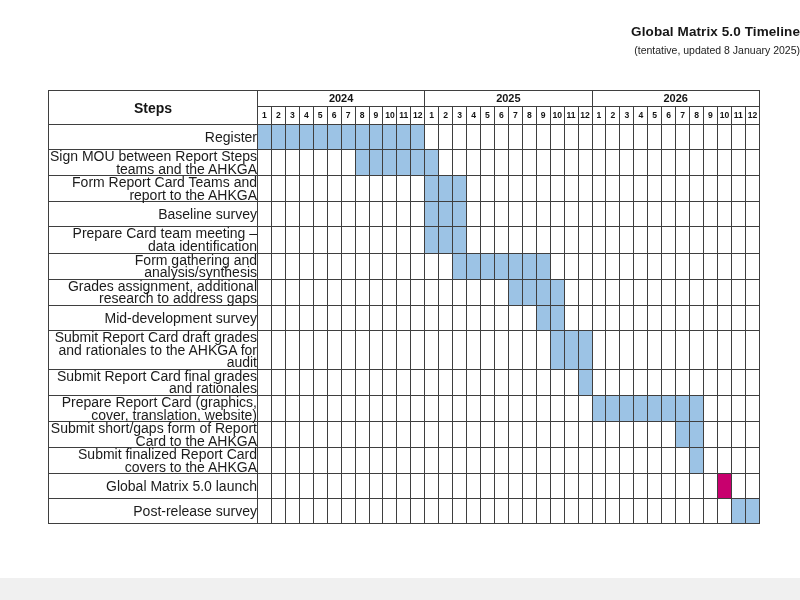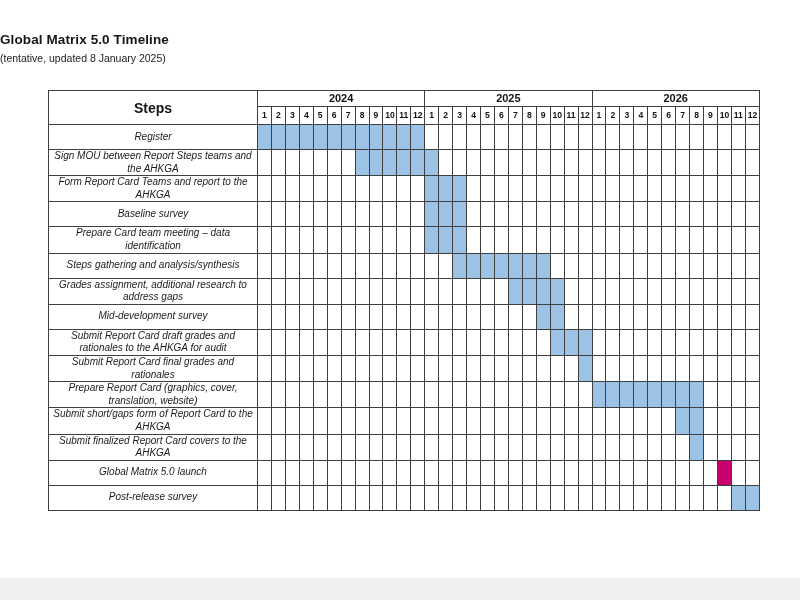--- a/index.html
+++ b/index.html
@@ -15,22 +15,22 @@
   }
   #page {
     position: absolute;
     left: 0;
     top: 0;
     width: 800px;
     height: 578px;
     background: #ffffff;
   }
   #title-block {
-    text-align: left;
-    padding-top: 32px;
+    text-align: right;
+    padding-top: 24px;
   }
   #doc-title {
     font-size: 13.5px;
     font-weight: bold;
     color: #161616;
     letter-spacing: 0.1px;
   }
   #doc-subtitle {
     font-size: 10.5px;
     color: #222222;
@@ -73,28 +73,27 @@
   th.month-head {
     font-size: 8.6px;
     font-weight: bold;
     color: #141414;
     text-align: center;
     height: 17px;
     line-height: 17px;
     width: 14px;
   }
   td.step-label {
-    font-size: 10px;
+    font-size: 14px;
     color: #1b1b1b;
     padding: 3px 0 3px 5px;
     line-height: 12.6px;
     vertical-align: middle;
-    text-align: center;
+    text-align: right;
     height: 24px;
-    font-style: italic;
   }
   td.cell {
     width: 14px;
     background: #ffffff;
   }
   td.cell.fill-blue {
     background: #9cc3e5;
   }
   td.cell.fill-magenta {
     background: #c8006e;
@@ -357,21 +356,21 @@
             <td class="cell"></td>
             <td class="cell"></td>
             <td class="cell"></td>
             <td class="cell"></td>
             <td class="cell"></td>
             <td class="cell"></td>
             <td class="cell"></td>
             <td class="cell"></td>
           </tr>
           <tr>
-            <td class="step-label">Steps gathering and analysis/synthesis</td>
+            <td class="step-label">Form gathering and analysis/synthesis</td>
             <td class="cell yearsep"></td>
             <td class="cell"></td>
             <td class="cell"></td>
             <td class="cell"></td>
             <td class="cell"></td>
             <td class="cell"></td>
             <td class="cell"></td>
             <td class="cell"></td>
             <td class="cell"></td>
             <td class="cell"></td>

